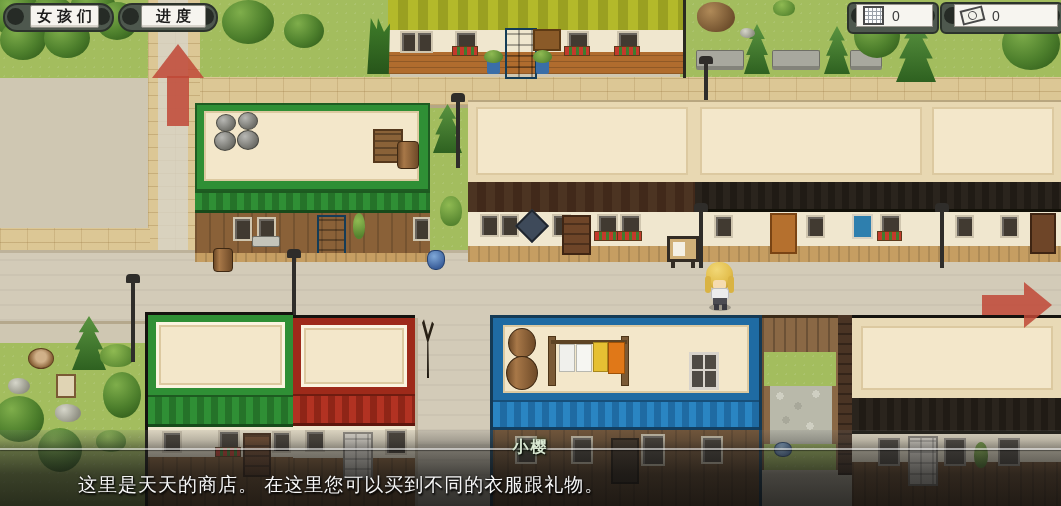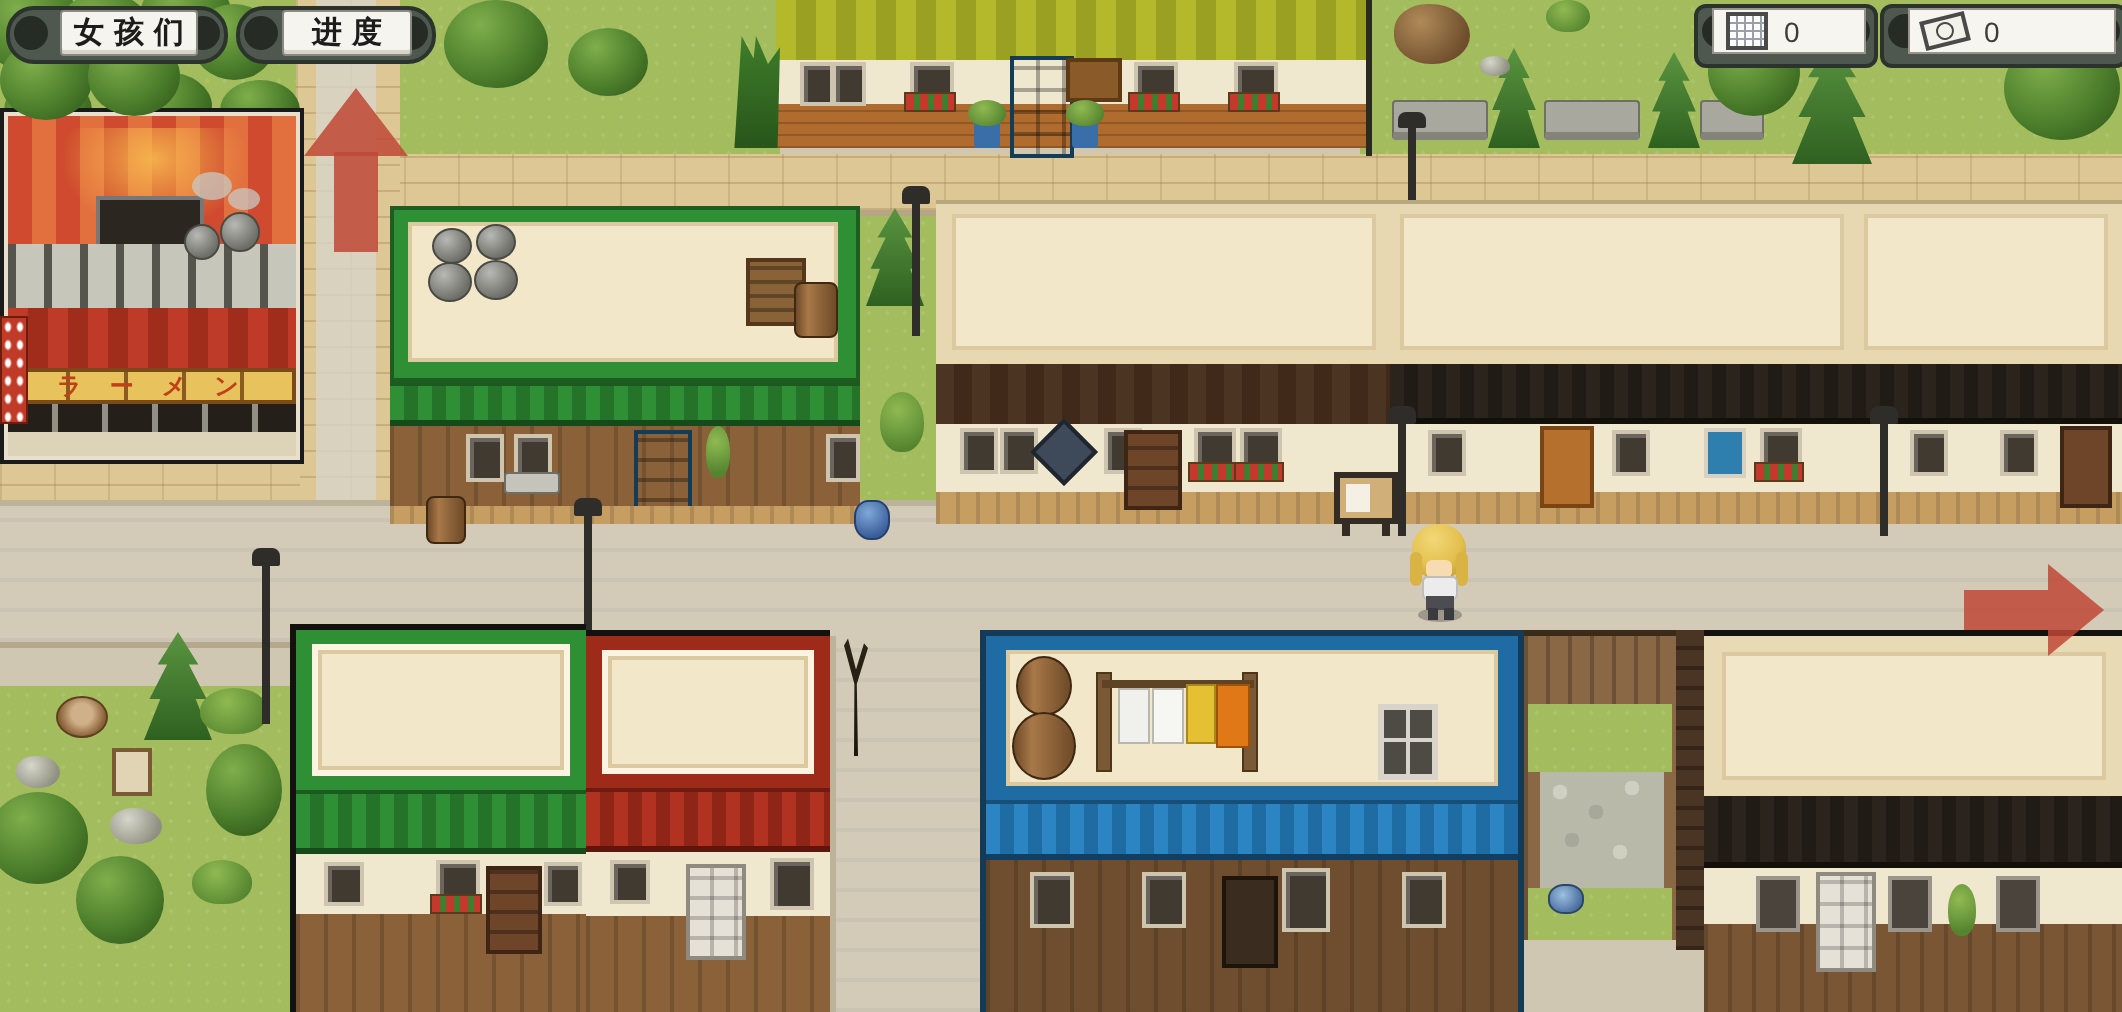--- a/index.html
+++ b/index.html
@@ -77,41 +77,20 @@
   <div class="abs grass" style="left:680px;top:0;width:381px;height:78px;"></div>
   <div class="abs grass" style="left:430px;top:98px;width:40px;height:166px;"></div>
   <div class="abs grass" style="left:0;top:343px;width:150px;height:163px;"></div>
   <div class="abs brick" style="left:148px;top:77px;width:913px;height:28px;border-bottom:3px solid #b5a685;"></div>
   <div class="abs brick" style="left:148px;top:0;width:52px;height:252px;"></div>
   <div class="abs" style="left:158px;top:0;width:30px;height:252px;background:#d8d4c8;opacity:.8;"></div>
   <div class="abs brick" style="left:0;top:228px;width:150px;height:28px;"></div>
   <div class="abs road" style="left:0;top:250px;width:1061px;height:68px;border-top:3px solid #bdb29a;border-bottom:3px solid #b5a88c;"></div>
   <div class="abs road" style="left:415px;top:318px;width:77px;height:188px;border-left:3px solid #bdb29a;border-right:3px solid #bdb29a;"></div>
 
-  <div class="abs" style="left:0;top:50px;width:152px;height:182px;">
-    <div class="abs tree-round" style="left:2px;top:-12px;width:44px;height:34px;"></div>
-    <div class="abs tree-round" style="left:60px;top:-14px;width:46px;height:34px;"></div>
-    <div class="abs tree-round" style="left:110px;top:-10px;width:40px;height:30px;"></div>
-    <div class="abs" style="left:0;top:4px;width:152px;height:178px;background:#e8e0cc;border:2px solid #1a1a1a;box-sizing:border-box;"></div>
-    <div class="abs" style="left:4px;top:8px;width:144px;height:64px;background:repeating-linear-gradient(90deg,#cf4a2e 0 12px,#e2703e 12px 24px);border-bottom:3px solid #8e2c18;"></div>
-    <div class="abs" style="left:30px;top:14px;width:94px;height:52px;background:radial-gradient(ellipse at 50% 30%,rgba(250,190,80,.85),rgba(250,190,80,0) 70%);"></div>
-    <div class="abs" style="left:48px;top:48px;width:50px;height:22px;background:#2c2620;border:2px solid #777;"></div>
-    <div class="abs" style="left:4px;top:72px;width:144px;height:32px;background:#c6c6ba;background-image:repeating-linear-gradient(90deg,#55554d 0 4px,transparent 4px 18px);"></div>
-    <div class="abs pot" style="left:92px;top:62px;width:16px;height:16px;"></div>
-    <div class="abs pot" style="left:110px;top:56px;width:18px;height:18px;"></div>
-    <div class="abs steam" style="left:96px;top:36px;width:20px;height:14px;"></div>
-    <div class="abs steam" style="left:114px;top:44px;width:16px;height:11px;"></div>
-    <div class="abs" style="left:4px;top:104px;width:144px;height:30px;background:repeating-linear-gradient(90deg,#c03a28 0 10px,#a02c1c 10px 20px);border-bottom:2px solid #701c0e;"></div>
-    <div class="abs ramen-sign" style="left:4px;top:134px;width:144px;height:18px;box-sizing:border-box;">
-      <span>ラーメン</span>
-    </div>
-    <div class="abs" style="left:4px;top:152px;width:144px;height:14px;background:#241f19;background-image:repeating-linear-gradient(90deg,transparent 0 22px,rgba(255,255,240,.5) 22px 25px);"></div>
-    <div class="abs" style="left:4px;top:166px;width:144px;height:12px;background:#ddd3b8;"></div>
-    <div class="abs" style="left:0;top:108px;width:12px;height:52px;background:#c03a28;border:1px solid #6e1c0e;background-image:radial-gradient(#fff 1px,transparent 2px);background-size:6px 9px;"></div>
-  </div>
 
   <div class="abs" style="left:388px;top:0;width:298px;height:78px;border-right:3px solid #2a2a20;box-sizing:border-box;">
     <div class="abs" style="left:0;top:0;width:100%;height:30px;background:repeating-linear-gradient(90deg,#b3b92a 0 10px,#9aa021 10px 20px);border-bottom:3px solid #6f7414;"></div>
     <div class="abs cream-wall" style="left:0;top:30px;width:100%;height:22px;"></div>
     <div class="abs" style="left:0;top:52px;width:100%;height:22px;background-color:#b06c2e;background-image:repeating-linear-gradient(0deg,rgba(0,0,0,.18) 0 1px,transparent 1px 6px);"></div>
     <div class="abs win" style="left:12px;top:31px;width:13px;height:18px;"></div>
     <div class="abs win" style="left:28px;top:31px;width:13px;height:18px;"></div>
     <div class="abs win" style="left:67px;top:31px;width:18px;height:16px;"></div>
     <div class="abs flowerbox" style="left:64px;top:46px;width:24px;height:8px;"></div>
     <div class="abs door-blue" style="left:117px;top:28px;width:28px;height:47px;background-image:repeating-linear-gradient(0deg,transparent 0 9px,rgba(0,0,0,.3) 9px 11px),repeating-linear-gradient(90deg,transparent 0 11px,rgba(0,0,0,.3) 11px 13px);"></div>
@@ -330,14 +309,19 @@
   <div class="abs counter-box" style="left:856px;top:4px;width:77px;height:23px;">
     <span class="cal-icon"></span>
     <span>0</span>
   </div>
   <div class="abs board" style="left:940px;top:2px;width:120px;height:28px;border-radius:6px;"></div>
   <div class="abs counter-box" style="left:954px;top:4px;width:104px;height:23px;">
     <span class="money-icon"></span>
     <span>0</span>
   </div>
 
+  <div class="abs dialogue" style="left:0;top:430px;width:1061px;height:76px;">
+    <div class="abs dlg-line" style="left:0;top:18px;width:1061px;height:2px;"></div>
+    <div class="abs speaker" style="left:50%;top:7px;transform:translateX(-50%);">小樱</div>
+    <div class="abs dlg-text" style="left:78px;top:42px;width:940px;">这里是天天的商店。 在这里您可以买到不同的衣服跟礼物。</div>
+  </div>
 
 </div>
 
 </body></html>

